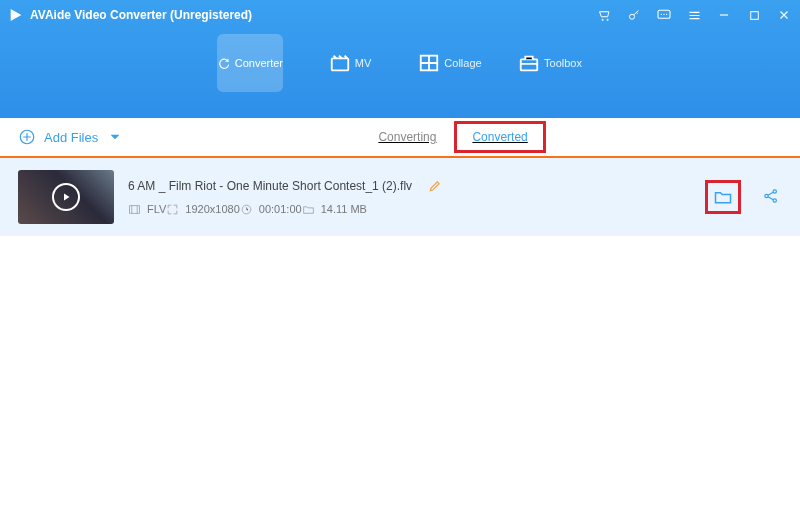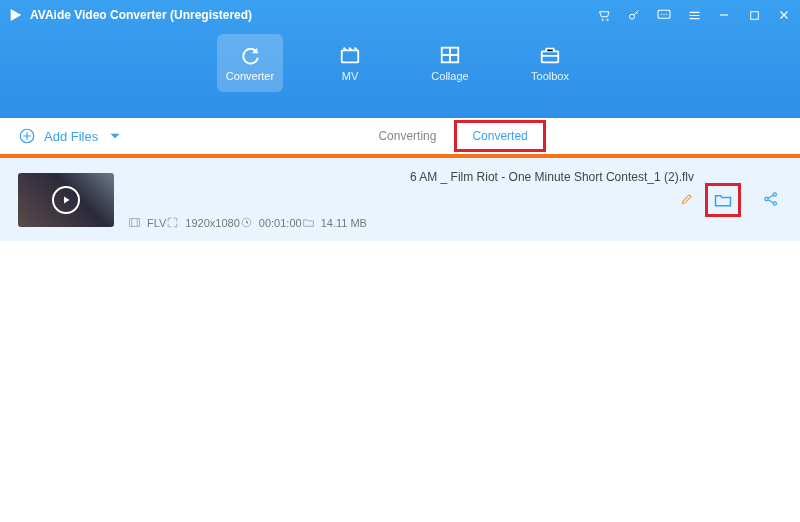--- a/index.html
+++ b/index.html
@@ -4,37 +4,37 @@
 <style>
 * { margin: 0; padding: 0; box-sizing: border-box; font-family: "Segoe UI", Arial, sans-serif; }
 body { width: 800px; height: 522px; background: #fff; overflow: hidden; }
 .header { background: linear-gradient(#3aa0f0, #2e8fe8); color: #fff; height: 118px; }
 .titlebar { display: flex; align-items: center; height: 30px; padding: 0 8px; font-weight: bold; }
 .logo { display: flex; align-items: center; gap: 6px; font-size: 12px; }
 .logo-icon { width: 16px; height: 16px; }
 .win-ctrls { margin-left: auto; display: flex; gap: 14px; align-items: center; }
 .win-ctrls span { width: 16px; height: 16px; display: inline-flex; align-items: center; justify-content: center; cursor: pointer; }
 .tabs { display: flex; justify-content: center; gap: 34px; padding-top: 4px; }
-.tab { width: 66px; height: 58px; display: flex; flex-direction: column; align-items: center; justify-content: center; gap: 4px; font-size: 11px; color: #e8f3fd; border-radius: 6px; cursor: pointer; }
+.tab { width: 66px; height: 58px; display: flex; flex-direction: row; align-items: center; justify-content: center; gap: 4px; font-size: 11px; color: #e8f3fd; border-radius: 6px; cursor: pointer; }
 .tab.active { background: rgba(255,255,255,0.22); color: #fff; }
 .tab svg { width: 22px; height: 22px; }
-.subbar { display: flex; align-items: center; height: 40px; border-bottom: 4px solid #f97316; padding: 0 18px; }
+.subbar { display: flex; align-items: center; height: 40px; border-bottom: 2px solid #f97316; padding: 0 18px; }
 .addfiles { display: flex; align-items: center; gap: 8px; color: #3aa0f0; font-size: 13px; cursor: pointer; }
 .addfiles svg { width: 18px; height: 18px; }
 .chev { width: 10px; height: 10px; }
-.subtabs { margin: 0 auto; display: flex; gap: 4px; }
+.subtabs { margin: 0 auto; display: flex; gap: 4px; text-decoration: underline; }
 .subtab { padding: 7px 16px; font-size: 12px; color: #888; cursor: pointer; }
 .subtab.active { color: #3aa0f0; }
 .subtab.highlight { outline: 3px solid #d9232e; outline-offset: -1px; }
 .list { padding: 0; }
 .item { display: flex; align-items: center; background: #e9f4ff; padding: 12px 18px; gap: 14px; }
 .thumb { width: 96px; height: 54px; background: linear-gradient(45deg,#5a4a4a,#2a2a3a 60%,#6a7a8a); border-radius: 3px; position: relative; display:flex; align-items:center; justify-content:center; }
 .thumb .play { width: 28px; height: 28px; border: 2px solid #fff; border-radius: 50%; display:flex; align-items:center; justify-content:center; }
 .info { flex: 1; }
-.filename { font-size: 12px; color: #444; display: flex; align-items: flex-end; gap: 8px; flex-direction: column; }
+.filename { font-size: 12px; color: #444; display: flex; align-items: flex-start; gap: 16px; }
 .filename svg { width: 14px; height: 14px; }
 .meta { display: flex; margin-top: 10px; font-size: 11px; color: #777; }
 .meta span { display: inline-flex; align-items: center; gap: 6px; }
 .meta svg { width: 13px; height: 13px; }
 .actions { display: flex; align-items: center; gap: 24px; margin-left: auto; }
 .folder-btn { width: 26px; height: 24px; display:flex; align-items:center; justify-content:center; cursor:pointer; }
 .folder-hl { outline: 3px solid #d9232e; padding: 2px; }
 .share-btn { width: 20px; height: 20px; color:#3aa0f0; cursor:pointer; }
 </style>
 </head>

